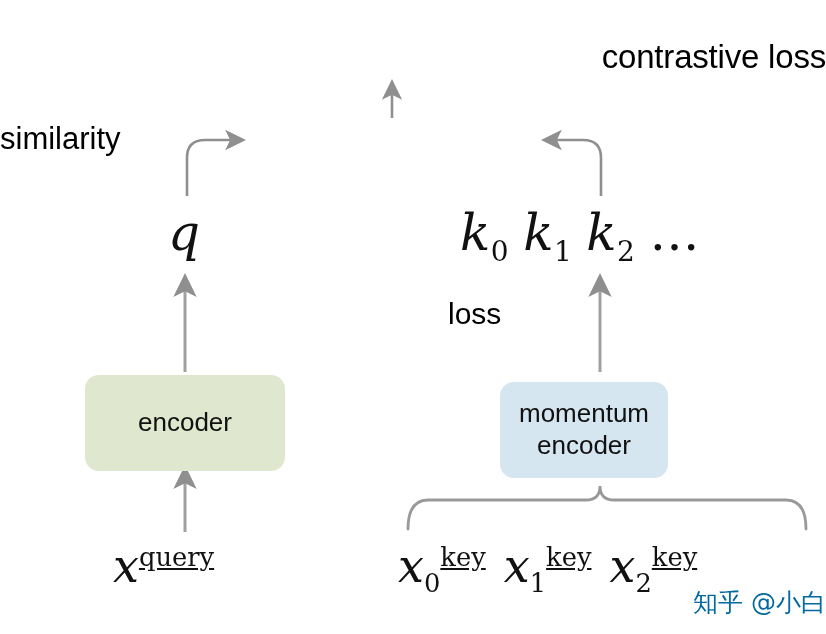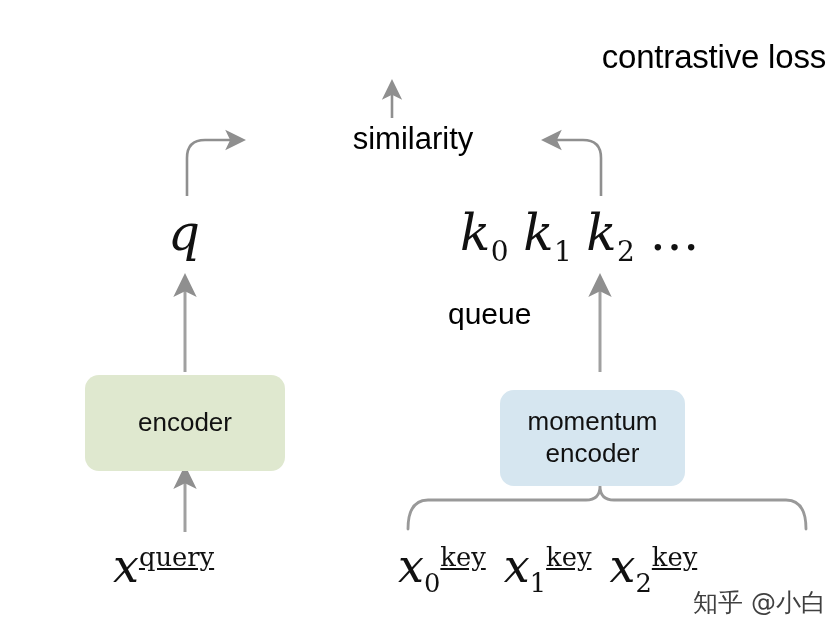--- a/index.html
+++ b/index.html
@@ -39,21 +39,20 @@
   #contrastive-loss {
     left: 0; right: 0;
     top: 40px;
     text-align: right;
     font-size: 33px;
     letter-spacing: -0.2px;
   }
   #similarity {
     left: 0; right: 0;
     top: 123px;
-    text-align: center;
     font-size: 31px;
   }
   #queue {
     left: 448px;
     top: 299px;
     font-size: 30px;
   }
 
   
   .math {
@@ -111,22 +110,22 @@
     text-align: center;
     font-size: 26px;
     line-height: 1.22;
     color: #111;
   }
   #encoder-box {
     left: 85px; top: 375px;
     width: 200px; height: 96px;
   }
   #momentum-encoder-box {
-    left: 500px; top: 390px;
-    width: 185px; height: 96px;
+    left: 500px; top: 382px;
+    width: 168px; height: 96px;
   }
 
   
   #watermark {
     position: absolute;
     left: 693px;
     top: 586px;
     font-size: 25px;
     color: #c9c9c9;
     white-space: nowrap;
@@ -177,33 +176,33 @@
                Q600,500 614,500
                L786,500
                Q806,500 806,529" stroke="#999999" stroke-width="2.8" fill="none" stroke-linecap="round"></path>
     </g>
   </svg>
 
   <div class="lbl" id="contrastive-loss">contrastive loss</div>
 
   <div class="lbl" id="similarity">similarity</div>
 
-  <div class="lbl" id="queue">queue</div>
+  <div class="lbl" id="queue">loss</div>
 
   <div class="lbl math" id="q-symbol"><span>q</span></div>
 
   <div class="lbl math" id="k-list"><span class="kitem"><span>k</span><span class="sub">0</span></span><span class="kitem"><span>k</span><span class="sub">1</span></span><span class="kitem"><span>k</span><span class="sub">2</span></span><span class="dots">…</span></div>
 
   <div class="box" id="encoder-box" style="background: rgb(223, 232, 207);">
     <span>encoder</span>
   </div>
 
   <div class="box" id="momentum-encoder-box" style="background: rgb(214, 230, 240);">
     <span><span>momentum</span><br><span>encoder</span></span>
   </div>
 
   <div class="lbl math" id="x-query"><span>x</span><span class="sup">query</span></div>
 
   <div class="lbl math" id="x-keys"><span class="kx"><span>x</span><span class="sub">0</span><span class="sup">key</span></span><span class="kx"><span>x</span><span class="sub">1</span><span class="sup">key</span></span><span class="kx"><span>x</span><span class="sub">2</span><span class="sup">key</span></span></div>
 
-  <div id="watermark" style="color: #404040;">知乎 @小白</div>
+  <div id="watermark" style="color: #0369a1;">知乎 @小白</div>
 
 </div>
 
 </body></html>

